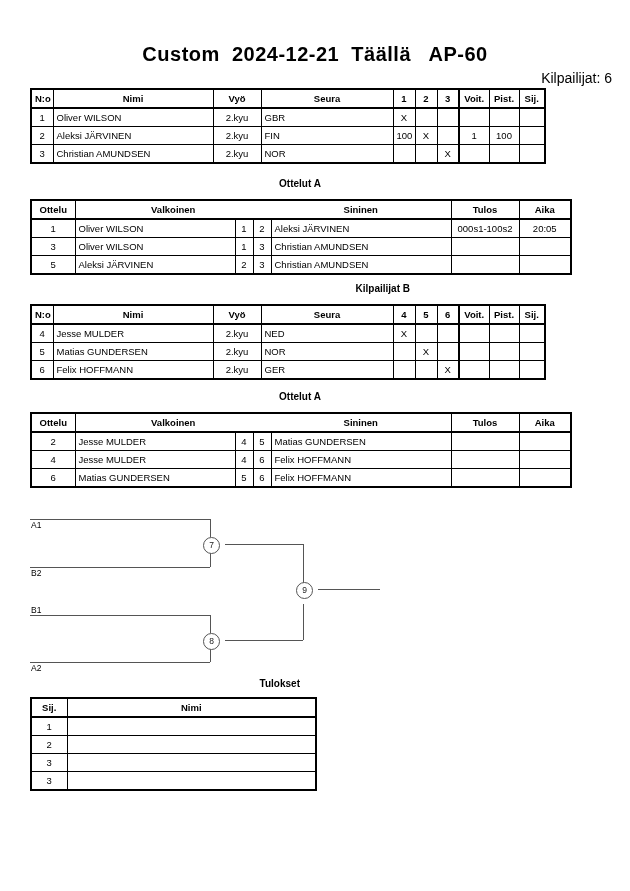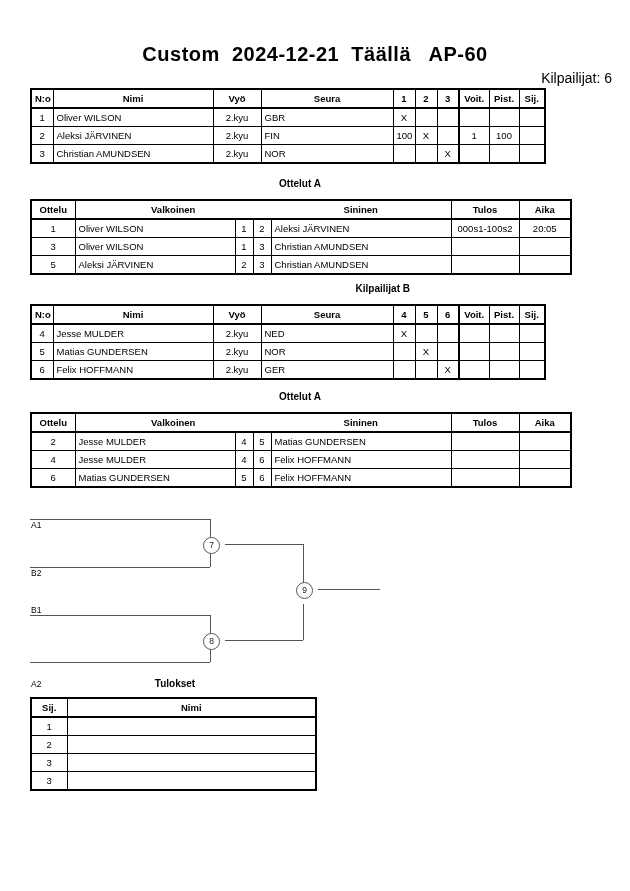--- a/index.html
+++ b/index.html
@@ -381,24 +381,24 @@
 
   <div class="bline h" style="left:318px; top:84px; width:62px;"></div>
 
   <div class="bnode" style="left:203px; top:32px;">7</div>
   <div class="bnode" style="left:203px; top:128px;">8</div>
   <div class="bnode" style="left:296px; top:77px;">9</div>
 
   <div class="blabel" style="left:31px; top:15px;">A1</div>
   <div class="blabel" style="left:31px; top:63px;">B2</div>
   <div class="blabel" style="left:31px; top:100px;">B1</div>
-  <div class="blabel" style="left:31px; top:174px;">A2</div>
+  <div class="blabel" style="left:31px; top:158px;">A2</div>
 </div>
 
-<div class="caption" style="left:35px; top:678px; width:280px;">Tulokset</div>
+<div class="caption" style="left:20px; top:678px; width:280px;text-align:right;">Tulokset</div>
 
 <table class="grid" id="results-table" style="left:30px; top:697px; width:285px;">
   <colgroup>
     <col style="width:36px">
       <col style="width:249px">
   </colgroup>
   <thead>
     <tr>
       <th class="c">Sij.</th>
       <th class="c">Nimi</th>

